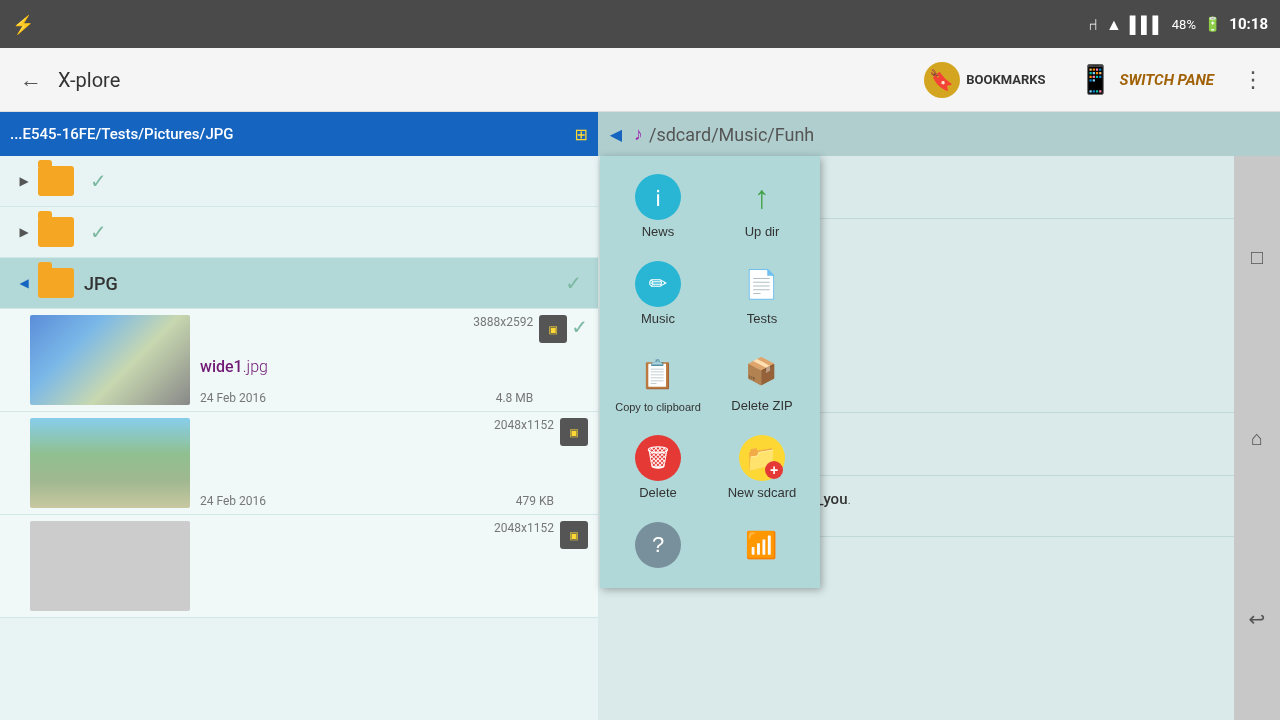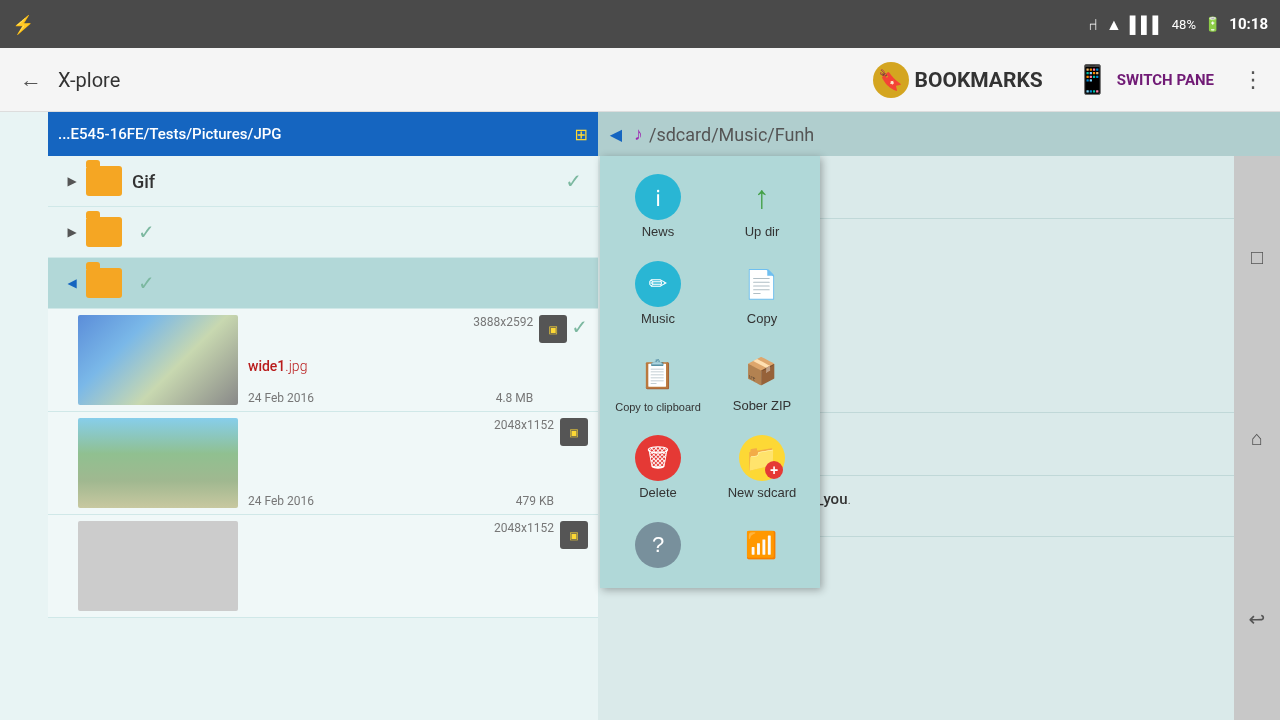--- a/index.html
+++ b/index.html
@@ -65,48 +65,47 @@
       width: 36px;
       height: 36px;
       background: #d4a520;
       border-radius: 50%;
       display: flex;
       align-items: center;
       justify-content: center;
       font-size: 18px;
       color: #c0392b;
     }
-    #bookmarks-label { font-size: 21px; font-weight: bold; color: #333; }
+    #bookmarks-label { font-size: 13px; font-weight: bold; color: #333; }
     #switch-pane-icon {
       width: 36px;
       height: 36px;
       display: flex;
       align-items: center;
       justify-content: center;
     }
-    #switch-pane-label { font-size: 15px; font-weight: bold; color: #701a75; }
+    #switch-pane-label { font-size: 15px; font-weight: bold; color: #a16207; font-style: italic; }
     #more-icon { font-size: 22px; color: #555; cursor: pointer; padding: 4px; }
 
     
     #main {
       display: flex;
       width: 1280px;
       height: calc(720px - 48px - 64px);
       position: relative;
     }
 
     
     #left-pane {
       width: 598px;
       height: 100%;
       background: #e8f4f4;
       display: flex;
       flex-direction: column;
       overflow: hidden;
-      padding-left: 48px;
     }
 
     
     .path-bar {
       height: 44px;
       background: #1565c0;
       display: flex;
       align-items: center;
       padding: 0 10px;
       color: #fff;
@@ -187,21 +186,21 @@
       display: flex; align-items: center; justify-content: center;
     }
     .file-info {
       flex: 1;
       display: flex;
       flex-direction: column;
       justify-content: space-between;
       height: 90px;
     }
     .file-dim { font-size: 12px; color: #777; text-align: right; }
-    .file-name { font-size: 14px; color: #b91c1c; font-weight: 500; margin-top: 16px; }
+    .file-name { font-size: 16px; color: #701a75; font-weight: 500; margin-top: 16px; }
     .file-name span { font-weight: 300; }
     .file-meta { display: flex; justify-content: space-between; font-size: 12px; color: #777; margin-top: 4px; }
     .file-check { color: #7cb8a0; font-size: 20px; margin-left: 4px; align-self: flex-start; }
     .file-icon-small {
       width: 28px; height: 28px;
       background: #666;
       border-radius: 3px;
       display: flex; align-items: center; justify-content: center;
       margin-left: 6px;
       flex-shrink: 0;
@@ -453,33 +452,33 @@
   <div id="left-pane">
     <div class="path-bar">
       <span class="path-bar-text">...E545-16FE/Tests/Pictures/JPG</span>
       <span class="path-bar-icon" style="font-size:16px;">⊞</span>
     </div>
     <div class="file-list">
 
       <div class="folder-item">
         <div class="folder-arrow">▶</div>
         <div class="folder-icon"></div>
-        <span class="folder-name">Gif</span>
         <span class="folder-check">✓</span>
       </div>
 
       <div class="folder-item">
         <div class="folder-arrow">▶</div>
         <div class="folder-icon"></div>
         <span class="folder-check">✓</span>
       </div>
 
       <div class="folder-item selected">
         <div class="folder-arrow" style="color:#1565c0;">◀</div>
         <div class="folder-icon"></div>
+        <span class="folder-name">JPG</span>
         <span class="folder-check">✓</span>
       </div>
 
       <div class="file-item">
         <div class="file-thumb">
           <div class="thumb-landscape"></div>
         </div>
         <div class="file-info">
           <div class="file-dim">3888x2592</div>
           <div class="file-name">wide1<span>.jpg</span></div>
@@ -531,31 +530,31 @@
       <span>Up dir</span>
     </button>
 
     <button class="ctx-btn">
       <div class="ctx-icon teal-pen">✏</div>
       <span>Music</span>
     </button>
 
     <button class="ctx-btn">
       <div class="ctx-icon doc" style="font-size:28px; color:#78909c;">📄</div>
-      <span>Copy</span>
+      <span>Tests</span>
     </button>
 
     <button class="ctx-btn">
       <div class="ctx-icon clipboard" style="font-size:28px; color:#8d6e63;">📋</div>
       <span style="font-size:11px;">Copy to clipboard</span>
     </button>
 
     <button class="ctx-btn">
       <div class="ctx-icon zip" style="font-size:26px; color:#78909c;">📦</div>
-      <span>Sober ZIP</span>
+      <span>Delete ZIP</span>
     </button>
 
     <button class="ctx-btn">
       <div class="ctx-icon del">🗑</div>
       <span>Delete</span>
     </button>
 
     <button class="ctx-btn">
       <div class="ctx-icon" style="background:#fdd835; width:46px; height:46px; border-radius:50%; display:flex; align-items:center; justify-content:center; font-size:22px; position:relative;">
         <span style="font-size:26px; color:#888;">📁</span>

